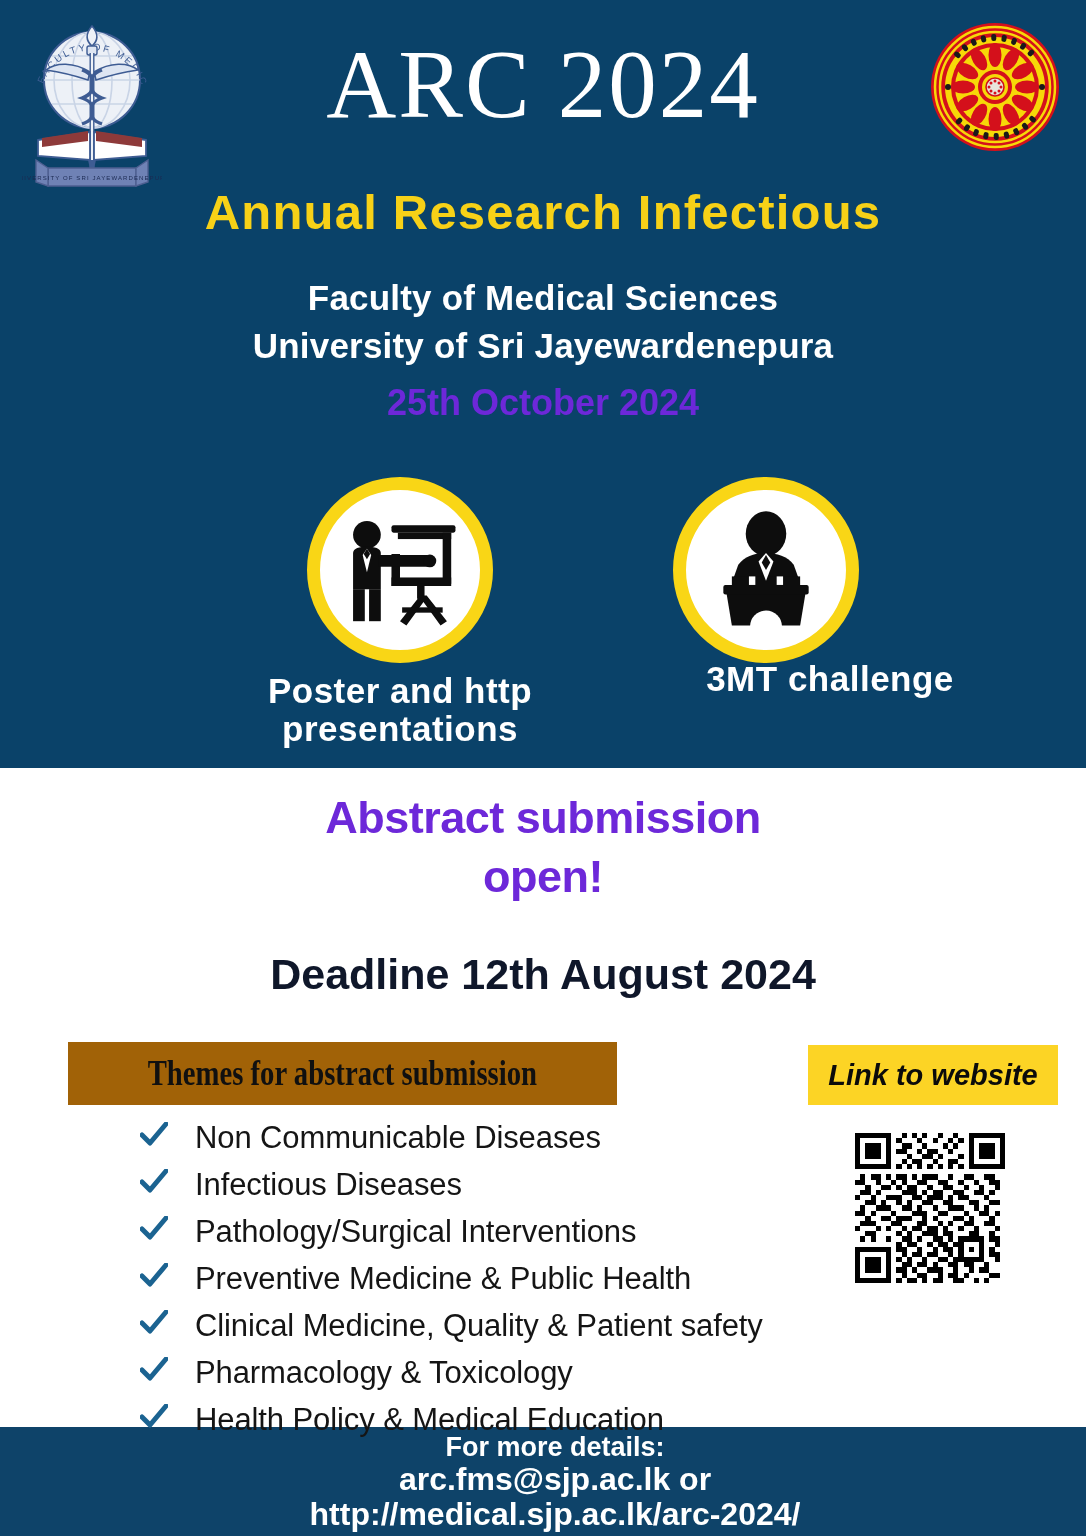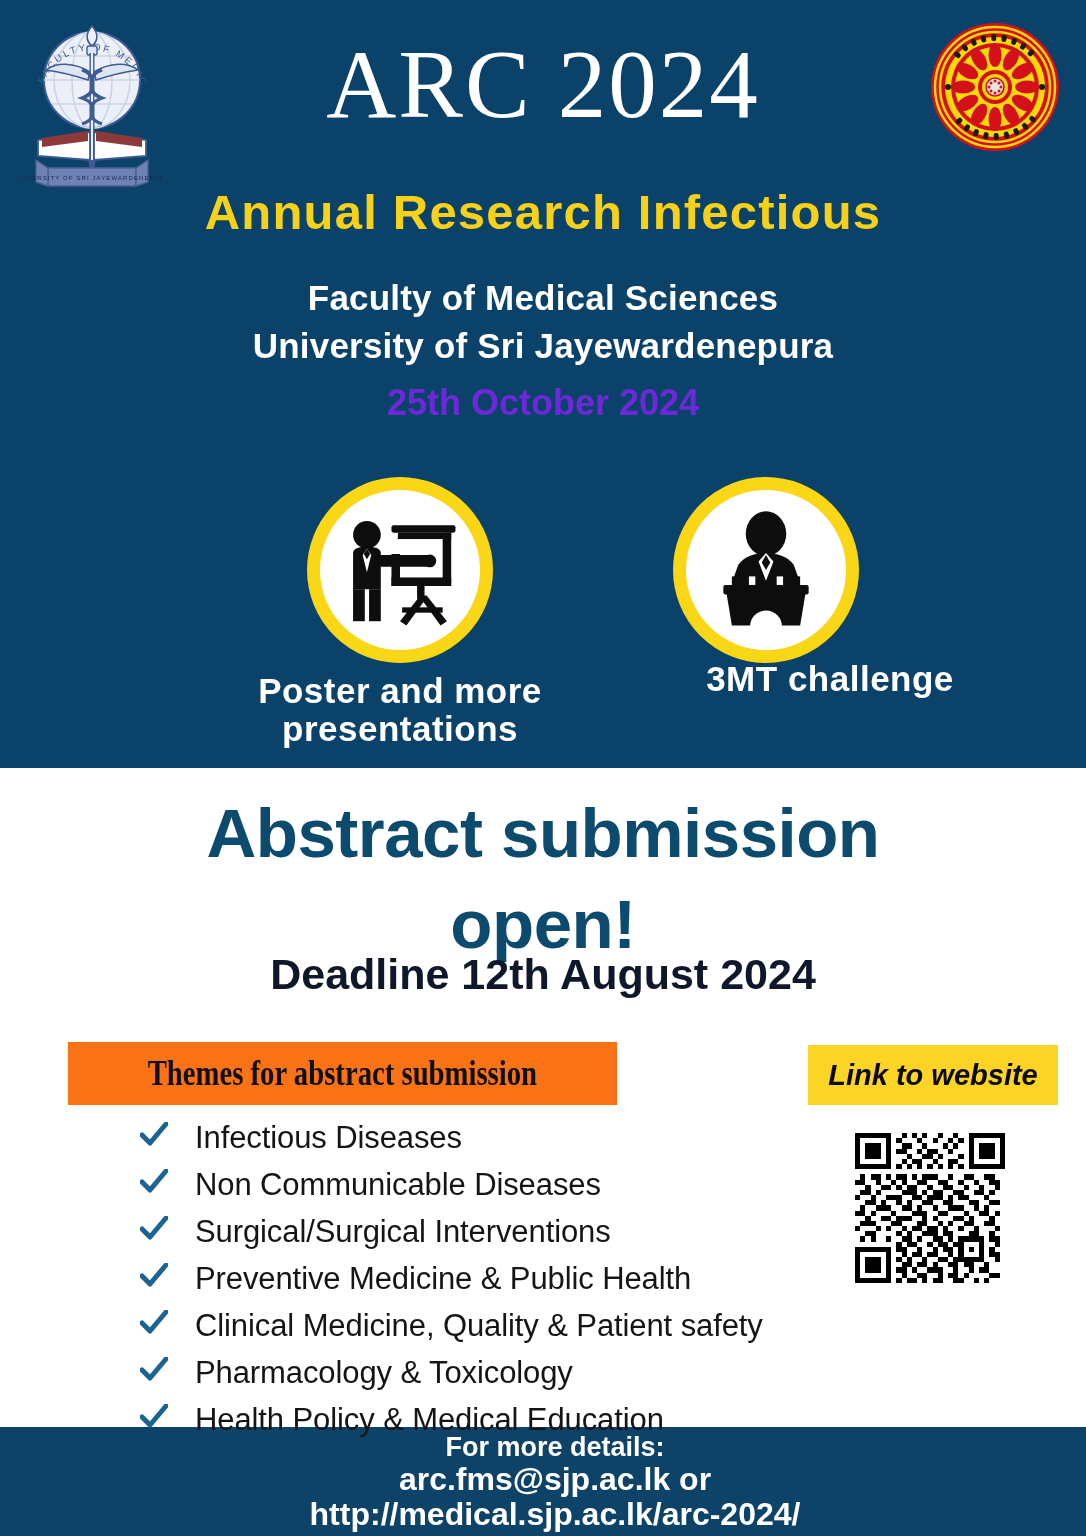--- a/index.html
+++ b/index.html
@@ -120,42 +120,42 @@
   }
   #caption-poster { left: 180px; top: 672px; width: 440px; }
   #caption-3mt    { left: 620px; top: 660px; width: 420px; }
 
   
   .abstract-head {
     position: absolute;
     left: 0; top: 788px;
     width: 1086px;
     text-align: center;
-    font-size: 69px;
+    font-size: 45px;
     font-weight: bold;
     line-height: 1.32;
-    color: #0c4a6e;
+    color: #6d28d9;
     letter-spacing: -.5px;
   }
   .deadline {
     position: absolute;
     left: 0; top: 950px;
     width: 1086px;
     text-align: center;
     font-size: 43px;
     font-weight: bold;
     color: #0f172a;
   }
 
   
   .themes-banner {
     position: absolute;
     left: 68px; top: 1042px;
     width: 549px; height: 63px;
-    background: #f97316;
+    background: #a16207;
     display: flex;
     align-items: center;
     justify-content: center;
   }
   .themes-banner span {
     font-family: "Liberation Serif", "DejaVu Serif", serif;
     font-size: 35px;
     font-weight: bold;
     color: #101010;
     transform: scaleX(0.82);
@@ -409,63 +409,63 @@
 
         <path d="M22 76 L98 76 L92 112 L28 112 Z"></path>
         <rect x="20" y="74" width="80" height="9" rx="2"></rect>
 
         <path d="M45 113 A 15 15 0 0 1 75 113 Z" fill="#FFFFFF"></path>
       </g>
     </svg>
   </div>
 
   <div class="icon-caption" id="caption-poster">
-    <div>Poster and more</div>
+    <div>Poster and http</div>
     <div>presentations</div>
   </div>
   <div class="icon-caption" id="caption-3mt">3MT challenge</div>
 
   <div class="abstract-head">
     <div>Abstract submission</div>
     <div>open!</div>
   </div>
   <div class="deadline">Deadline 12th August 2024</div>
 
   <div class="themes-banner">
     <span>Themes for abstract submission</span>
   </div>
 
   <div class="link-banner">
     <span>Link to website</span>
   </div>
 
   <div class="theme-list">
+    <div class="theme-item">
+      <span class="tick">
+        <svg width="28" height="26" viewBox="0 0 28 26">
+            <path d="M2 13 L10 21 L26 2" fill="none" stroke="#1B6391" stroke-width="5" stroke-linecap="round" stroke-linejoin="round"></path>
+          </svg>
+      </span>
+      <span class="label">Non Communicable Diseases</span>
+    </div>
     <div class="theme-item">
       <span class="tick">
         <svg width="28" height="26" viewBox="0 0 28 26">
             <path d="M2 13 L10 21 L26 2" fill="none" stroke="#1B6391" stroke-width="5" stroke-linecap="round" stroke-linejoin="round"></path>
           </svg>
       </span>
       <span class="label">Infectious Diseases</span>
     </div>
     <div class="theme-item">
       <span class="tick">
         <svg width="28" height="26" viewBox="0 0 28 26">
             <path d="M2 13 L10 21 L26 2" fill="none" stroke="#1B6391" stroke-width="5" stroke-linecap="round" stroke-linejoin="round"></path>
           </svg>
       </span>
-      <span class="label">Non Communicable Diseases</span>
-    </div>
-    <div class="theme-item">
-      <span class="tick">
-        <svg width="28" height="26" viewBox="0 0 28 26">
-            <path d="M2 13 L10 21 L26 2" fill="none" stroke="#1B6391" stroke-width="5" stroke-linecap="round" stroke-linejoin="round"></path>
-          </svg>
-      </span>
-      <span class="label">Surgical/Surgical Interventions</span>
+      <span class="label">Pathology/Surgical Interventions</span>
     </div>
     <div class="theme-item">
       <span class="tick">
         <svg width="28" height="26" viewBox="0 0 28 26">
             <path d="M2 13 L10 21 L26 2" fill="none" stroke="#1B6391" stroke-width="5" stroke-linecap="round" stroke-linejoin="round"></path>
           </svg>
       </span>
       <span class="label">Preventive Medicine &amp; Public Health</span>
     </div>
     <div class="theme-item">

